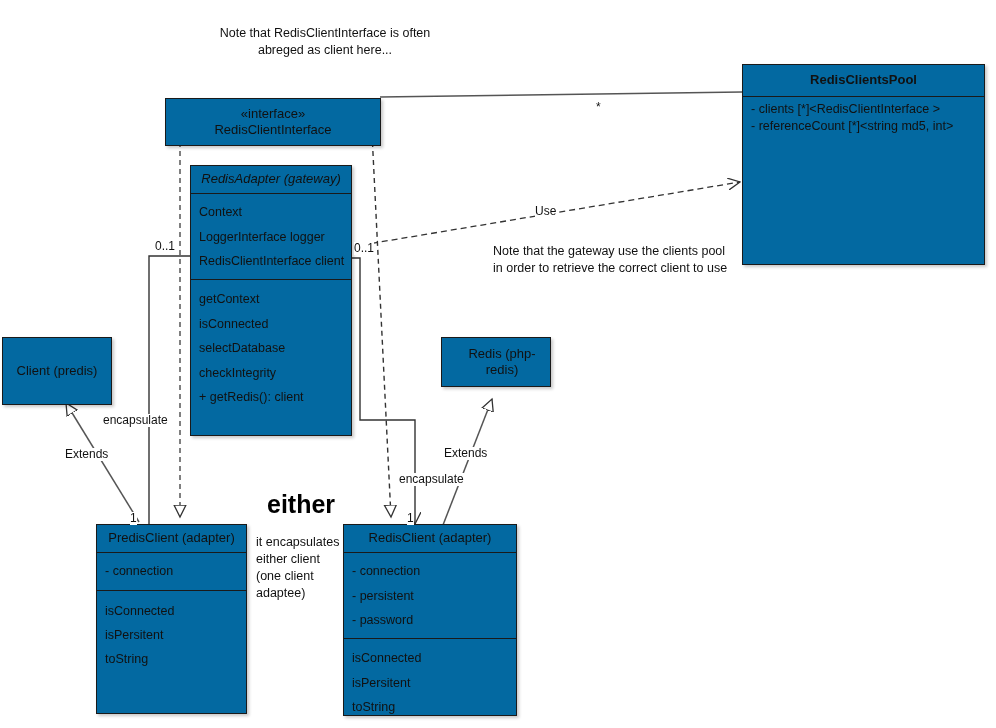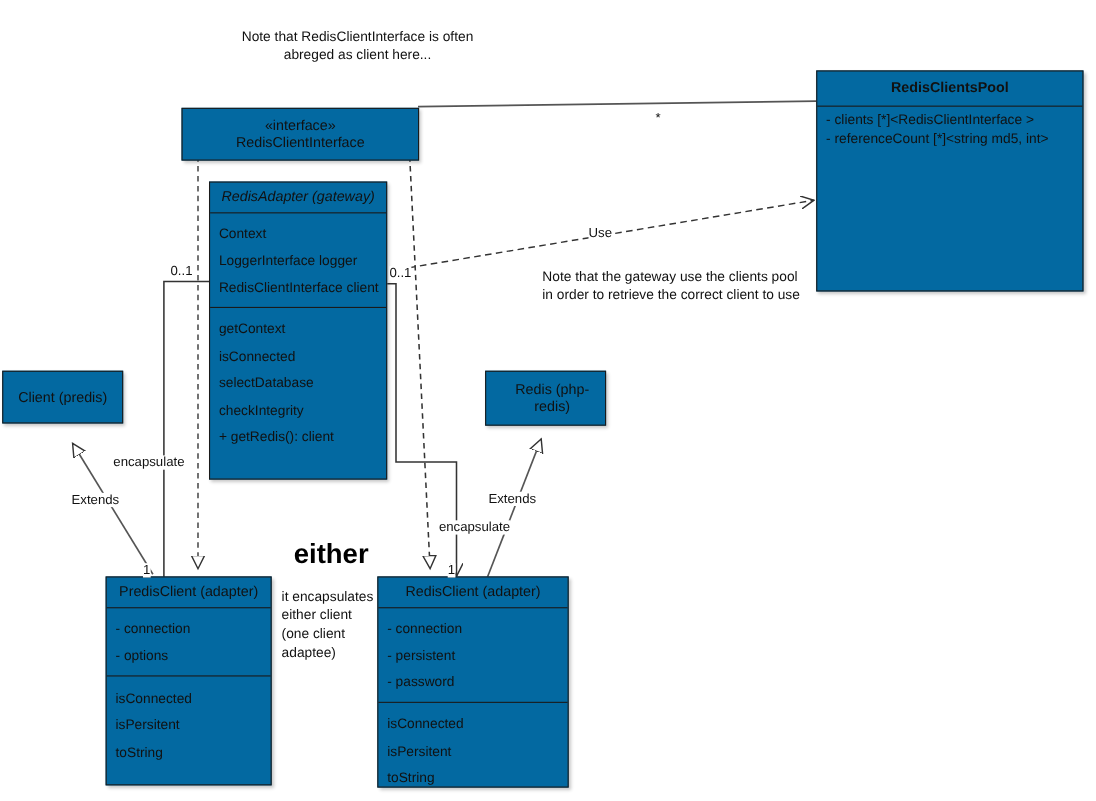--- a/index.html
+++ b/index.html
@@ -178,33 +178,32 @@
     </div>
     <div class="divider compartment" style="padding-top:7px;">
       <div class="member">getContext</div>
       <div class="member">isConnected</div>
       <div class="member">selectDatabase</div>
       <div class="member">checkIntegrity</div>
       <div class="member">+ getRedis(): client</div>
     </div>
   </div>
 
-  <div class="uml-box simple-box" style="left:2px; top:337px; width:110px; height:48px;">
+  <div class="uml-box simple-box" style="left:2px; top:337px; width:110px; height:68px;">
     <div class="box-title">Client (predis)</div>
   </div>
 
   <div class="uml-box simple-box" style="left:441px; top:337px; width:110px; height:50px;padding-left:12px;">
     <div class="box-title">Redis (php-redis)</div>
   </div>
 
   <div class="uml-box" style="left:96px; top:524px; width:151px; height:190px;">
     <div class="box-title" style="padding:5px 2px 6px 2px;">PredisClient (adapter)</div>
     <div class="divider compartment">
       <div class="member">- connection</div>
-      <div class="member">- options</div>
     </div>
     <div class="divider compartment" style="padding-top:8px;">
       <div class="member">isConnected</div>
       <div class="member">isPersitent</div>
       <div class="member">toString</div>
     </div>
   </div>
 
   <div class="uml-box" style="left:343px; top:524px; width:174px; height:192px;">
     <div class="box-title" style="padding:5px 2px 6px 2px;">RedisClient (adapter)</div>

